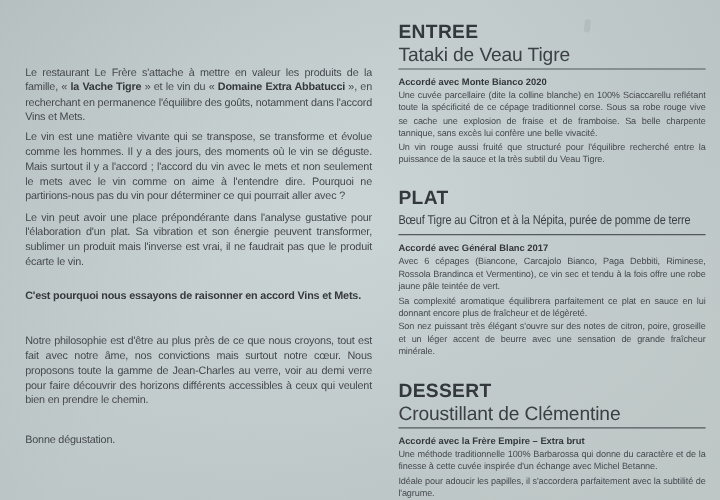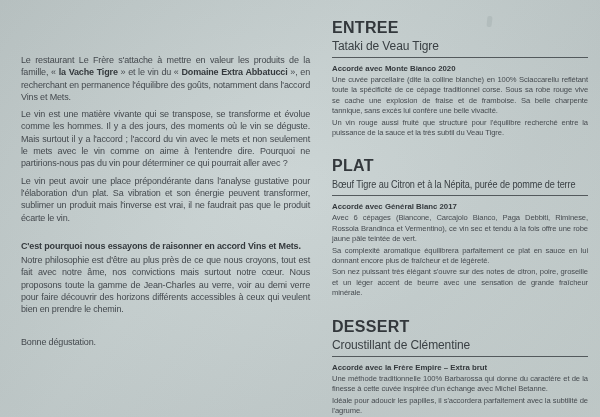--- a/index.html
+++ b/index.html
@@ -25,37 +25,37 @@
   }
   
   .col-left {
     position: absolute; left: 21px; top: 54px; width: 289px;
     font-size: 9px; line-height: 12.3px; letter-spacing: -0.15px;
     text-align: justify;
     color: #44494e;
   }
   .col-left p { margin: 0 0 5px 0; }
   .col-left p.mb-lg { margin-bottom: 16px; }
-  .col-left p.lead-bold { font-weight: bold; color: #34393d; margin-bottom: 2px; }
+  .col-left p.lead-bold { font-weight: bold; color: #34393d; margin-bottom: 26px; }
   .col-left p.mb-xl { margin-bottom: 20px; }
   .col-left strong { color: #34393d; }
   
   .col-right {
     position: absolute; left: 332px; top: 19px; width: 256px;
     color: #464b50;
   }
   .menu-section { margin: 0 0 19px 0; }
   .course {
     margin: 0 0 2px 0;
     font-size: 16px; font-weight: bold; letter-spacing: .3px;
     color: #33383c;
   }
   .dish {
     margin: 0;
-    font-size: 12px; font-weight: normal; line-height: 15px;
+    font-size: 16px; font-weight: normal; line-height: 15px;
     letter-spacing: -0.1px; white-space: nowrap;
     color: #3a4044;
   }
   .dish--long {
     font-size: 10.6px;
     transform: scaleX(0.86); transform-origin: 0 60%;
   }
   .rule {
     height: 0; border-bottom: 1px solid rgba(63,69,73,.85);
     margin: 3px 0 6px 0;

